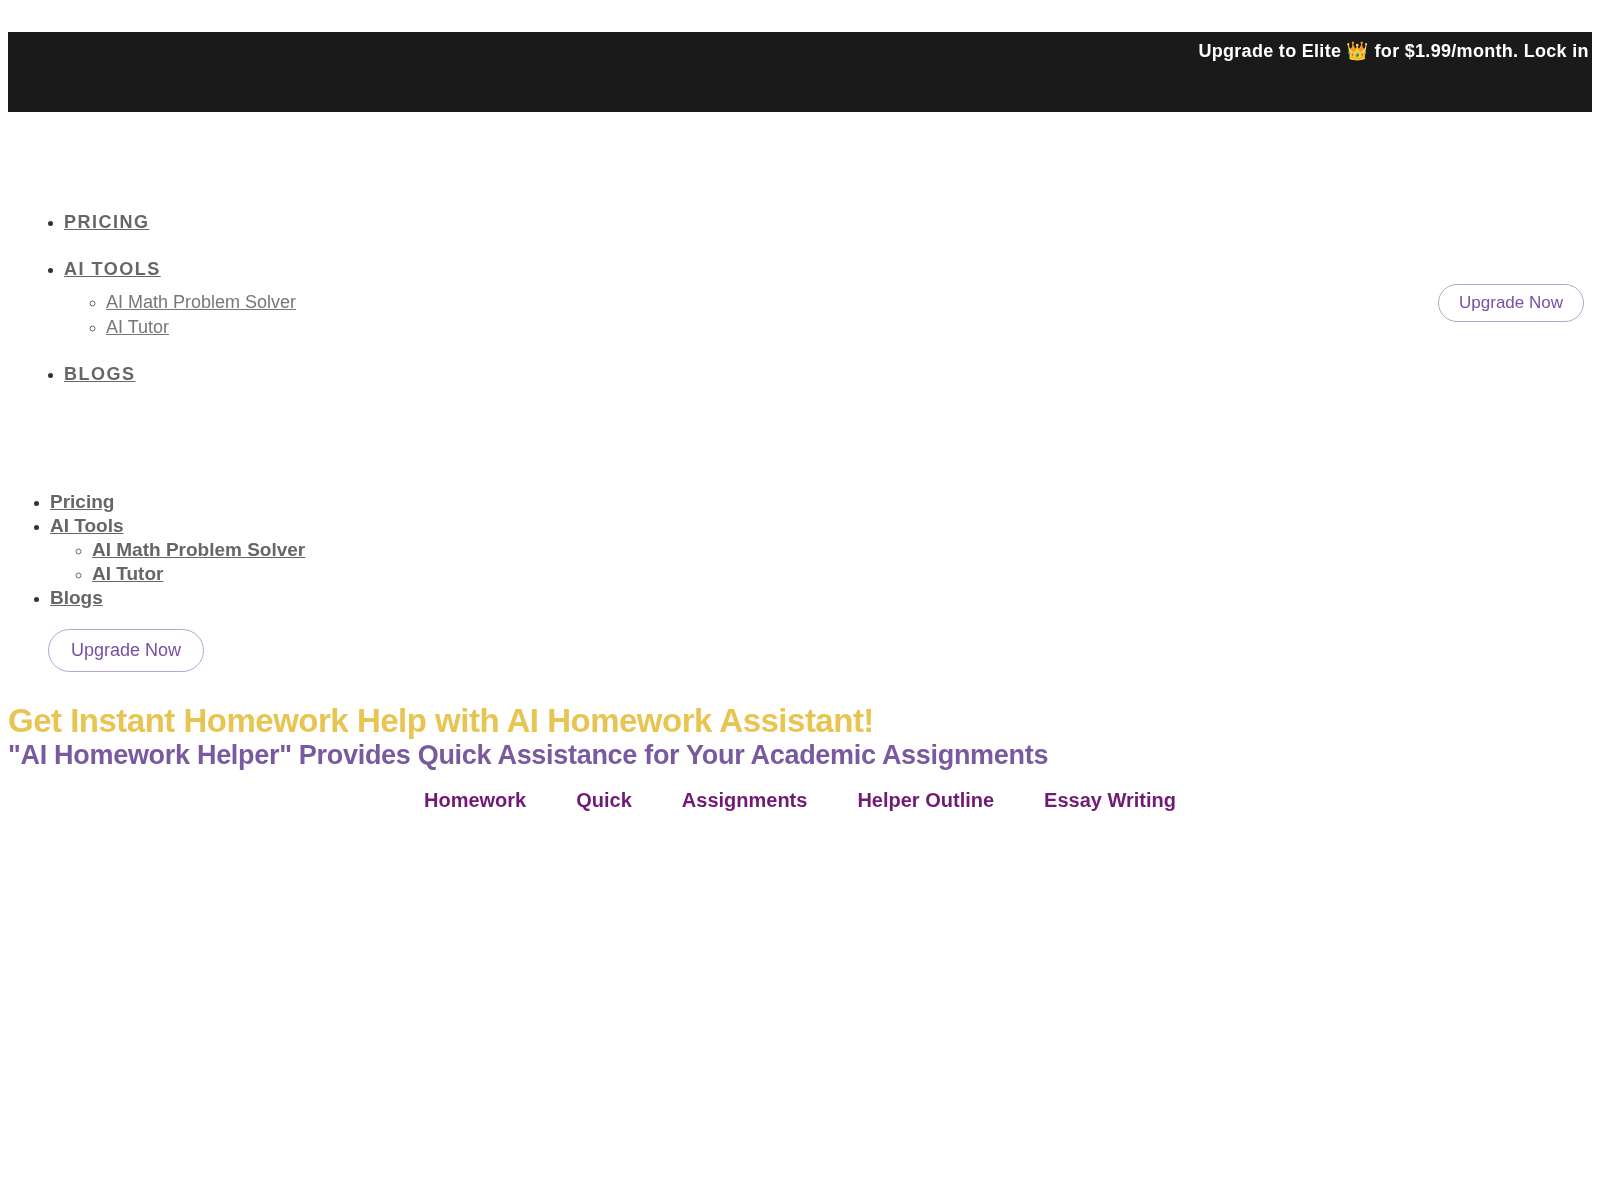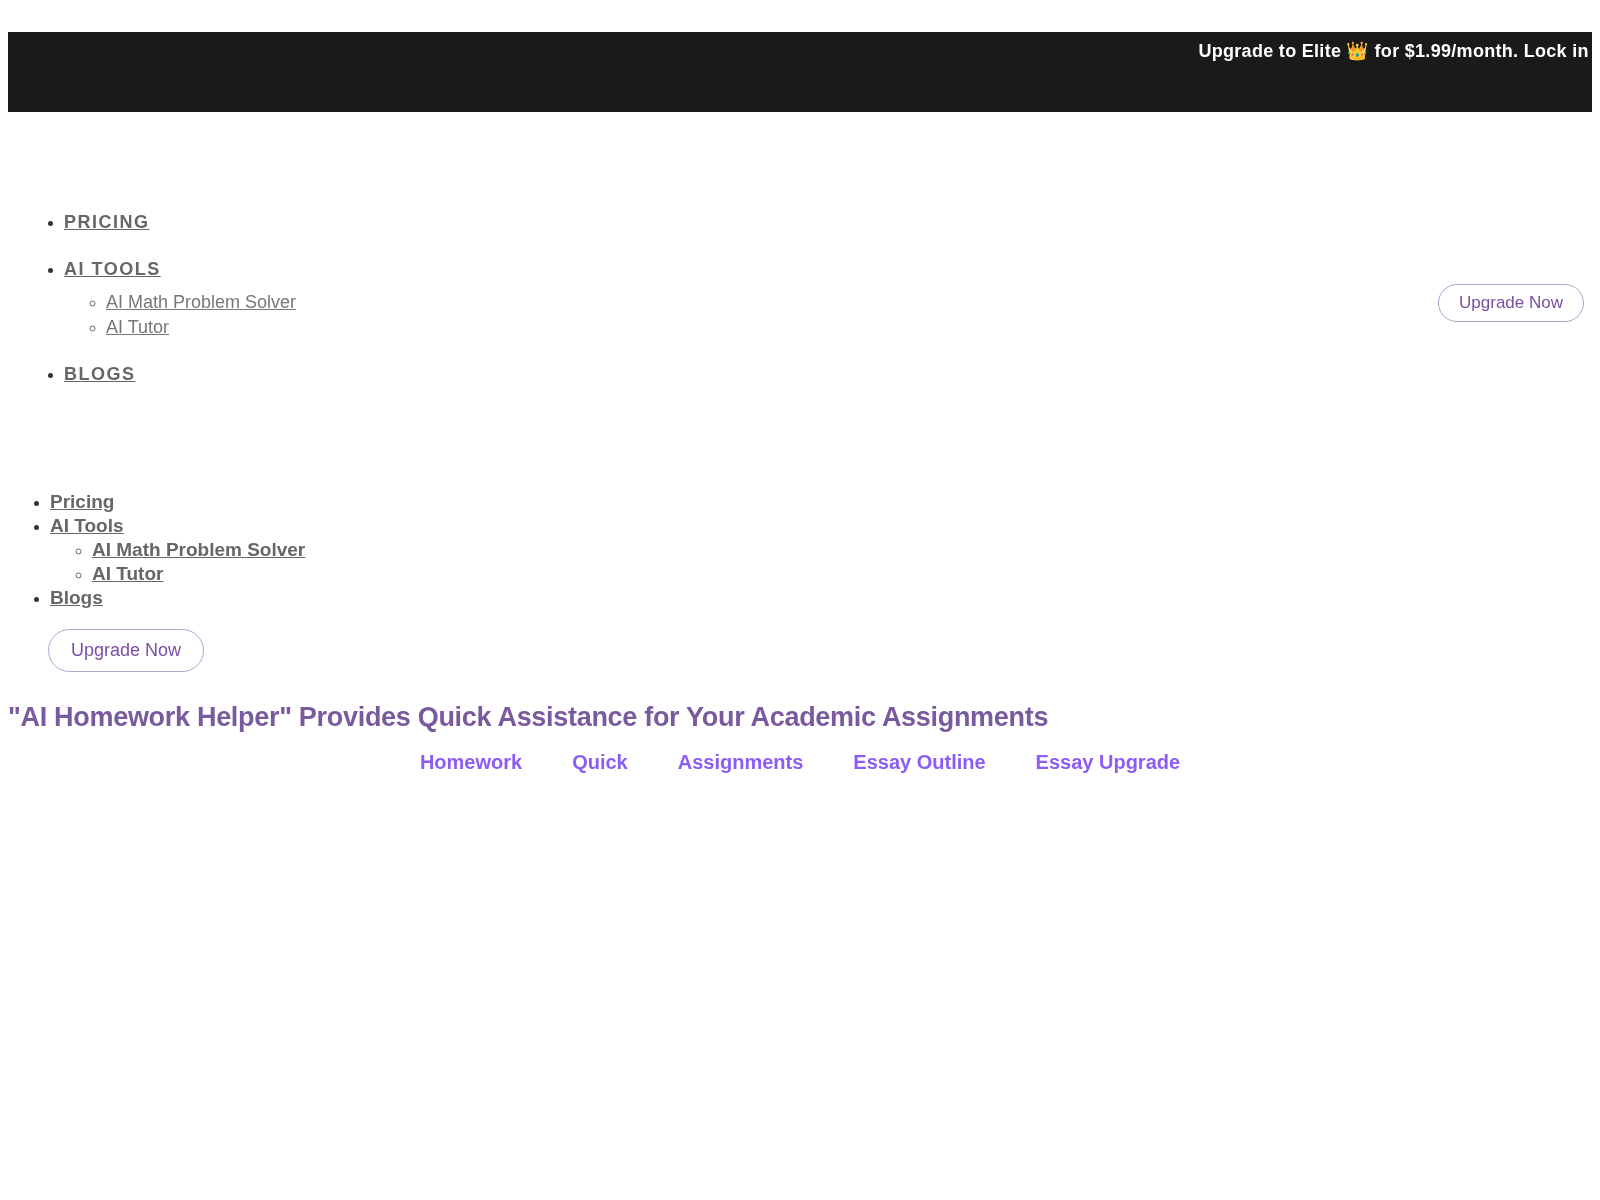--- a/index.html
+++ b/index.html
@@ -152,21 +152,21 @@
     }
     .tabs {
       margin-top: 18px;
       display: flex;
       justify-content: center;
       gap: 50px;
       font-size: 20px;
       font-weight: 800;
     }
     .tab {
-      color: #8b5cf6;
+      color: #701a75;
       cursor: pointer;
     }
   </style>
 </head>
 <body>
 
 <div class="top-spacer"></div>
 
 <div class="banner">
   <span class="banner-text">Upgrade to  Elite 👑 for $1.99/month.  Lock in the</span>
@@ -212,22 +212,23 @@
       </ul>
     </li>
     <li>
       <a class="nav-link-lower">Blogs</a>
     </li>
   </ul>
   <button class="upgrade-btn-bottom">Upgrade Now</button>
 </div>
 
 <div class="headline">
+  <h1 class="headline-title">Get Instant Homework Help with AI Homework Assistant!</h1>
   <h2 class="headline-sub">"AI Homework Helper" Provides Quick Assistance for Your Academic Assignments</h2>
 </div>
 
 <div class="tabs">
   <span class="tab">Homework</span>
   <span class="tab">Quick</span>
   <span class="tab">Assignments</span>
-  <span class="tab">Essay Outline</span>
-  <span class="tab">Essay Upgrade</span>
+  <span class="tab">Helper Outline</span>
+  <span class="tab">Essay Writing</span>
 </div>
 
 </body></html>

